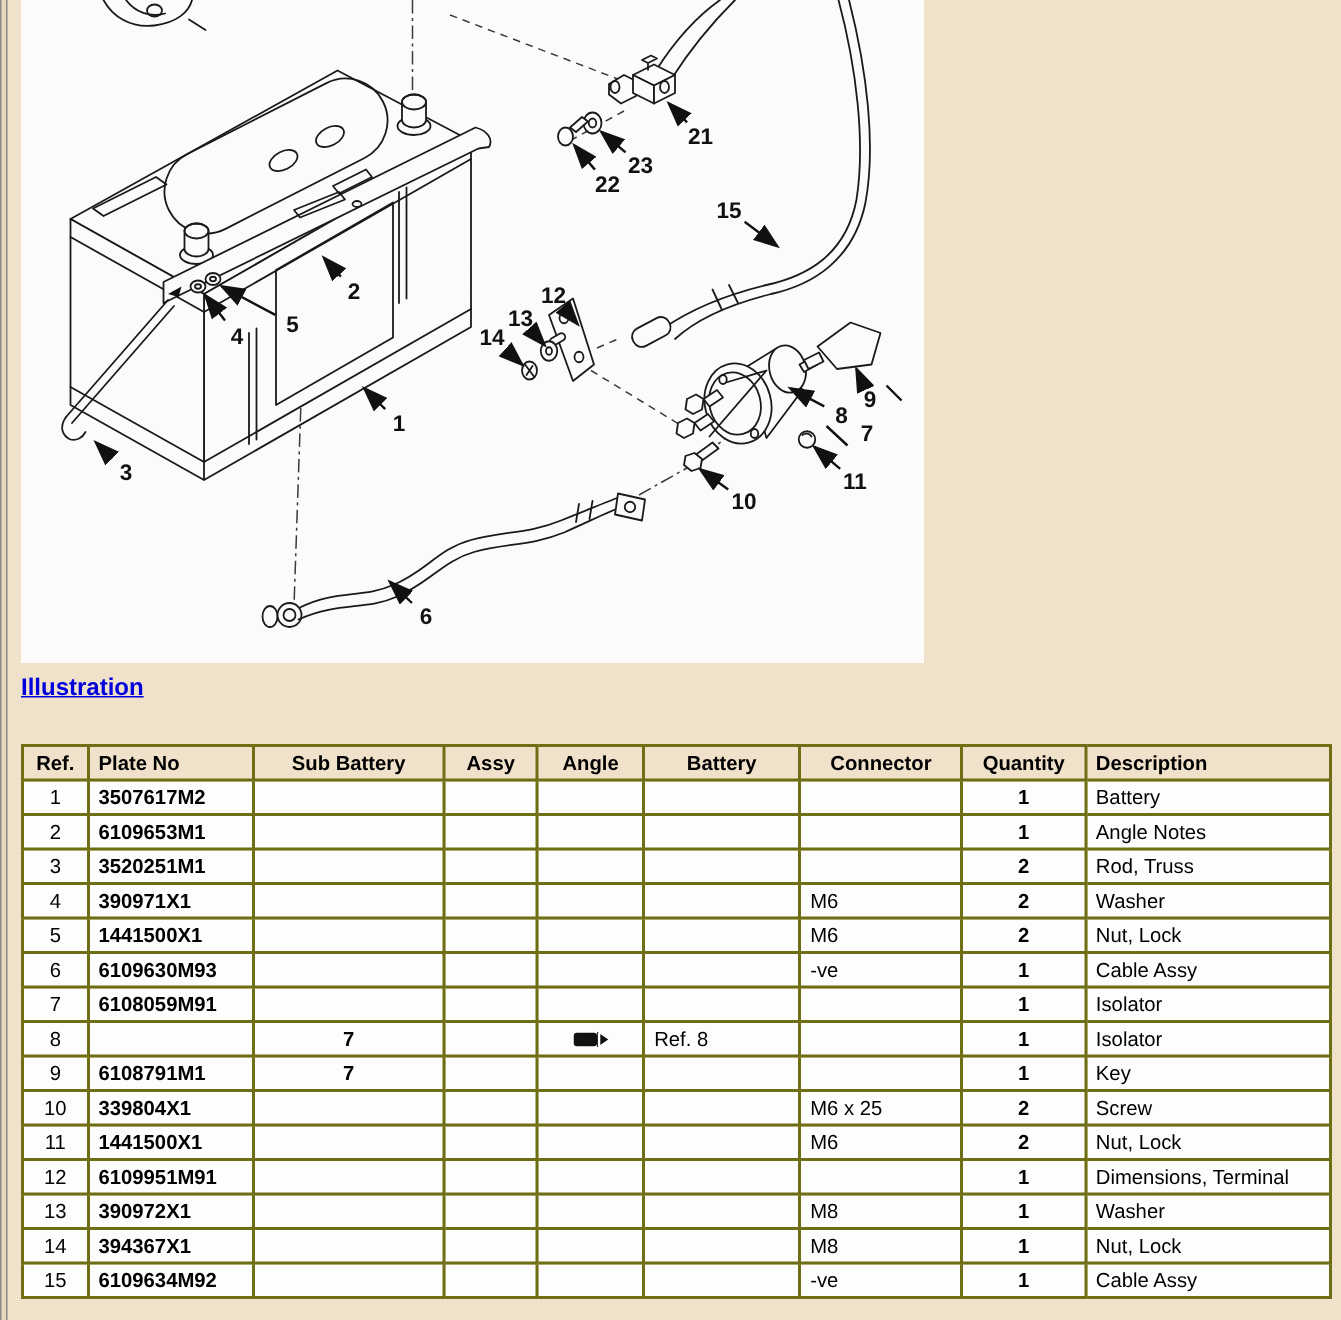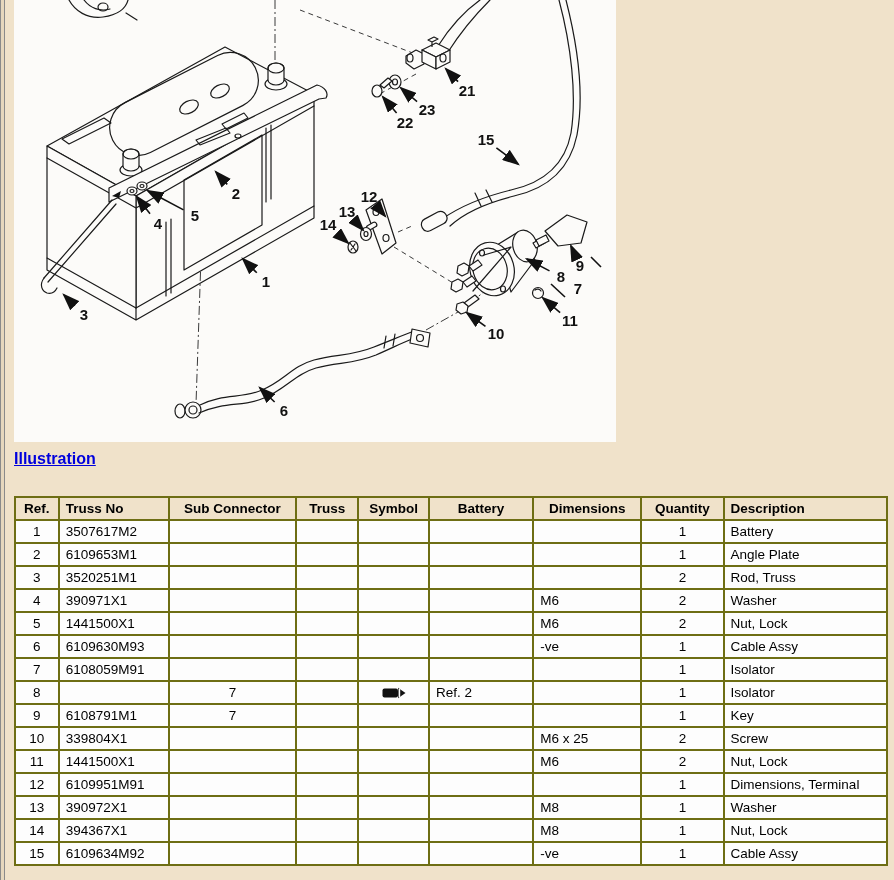--- a/index.html
+++ b/index.html
@@ -39,21 +39,21 @@
     margin-top:32px;
   }
   table.parts td,table.parts th{
     border:2px solid #6e6e14;height:21px;padding:0 2px;
     overflow:hidden;white-space:nowrap;box-sizing:content-box;
   }
   table.parts th{background:transparent;font-size:13.5px;font-weight:bold;}
   table.parts td{background:#fdfdfd;}
   .a-left{text-align:left;padding-left:6px !important;}
   .a-center{text-align:center;}
-  .bold{font-weight:normal;}
+  .bold{font-weight:bold;}
   .sym-wrap{display:inline-block;vertical-align:middle;line-height:0;}
 </style>
 </head>
 <body>
 
 <div class="frame-edge"></div>
 
 <div class="content">
 
   <div class="illustration-panel">
@@ -242,26 +242,26 @@
       <col style="width:60px">
         <col style="width:68px">
         <col style="width:100px">
       <col style="width:104px">
         <col style="width:79px">
         <col style="width:157px">
     </colgroup>
     <thead>
         <tr>
           <th class="a-center">Ref.</th>
-          <th class="a-left">Truss No</th>
-          <th class="a-center">Sub Connector</th>
-          <th class="a-center">Truss</th>
-          <th class="a-center">Symbol</th>
+          <th class="a-left">Plate No</th>
+          <th class="a-center">Sub Battery</th>
+          <th class="a-center">Assy</th>
+          <th class="a-center">Angle</th>
           <th class="a-center">Battery</th>
-          <th class="a-center">Dimensions</th>
+          <th class="a-center">Connector</th>
           <th class="a-center">Quantity</th>
           <th class="a-left">Description</th>
         </tr>
       </thead>
     <tbody>
         <tr>
           <td class="a-center">1</td>
           <td class="a-left bold">3507617M2</td>
           <td class="a-center bold"></td>
           <td class="a-center"></td>
@@ -273,21 +273,21 @@
         </tr>
         <tr>
           <td class="a-center">2</td>
           <td class="a-left bold">6109653M1</td>
           <td class="a-center bold"></td>
           <td class="a-center"></td>
           <td class="a-center"></td>
           <td class="a-left"></td>
           <td class="a-left"></td>
           <td class="a-center bold">1</td>
-          <td class="a-left">Angle Plate</td>
+          <td class="a-left">Angle Notes</td>
         </tr>
         <tr>
           <td class="a-center">3</td>
           <td class="a-left bold">3520251M1</td>
           <td class="a-center bold"></td>
           <td class="a-center"></td>
           <td class="a-center"></td>
           <td class="a-left"></td>
           <td class="a-left"></td>
           <td class="a-center bold">2</td>
@@ -340,21 +340,21 @@
         <tr>
           <td class="a-center">8</td>
           <td class="a-left bold"></td>
           <td class="a-center bold">7</td>
           <td class="a-center"></td>
           <td class="a-center"><span class="sym-wrap"><svg width="24" height="12" viewBox="0 0 24 12">
                 <rect x="0.5" y="1.5" width="15.5" height="9" rx="2" fill="#111"></rect>
                 <polygon points="16,0.8 23.5,6 16,11.2" fill="#111"></polygon>
                 <rect x="16.6" y="1.6" width="1.6" height="8.8" fill="#fdfdfd"></rect>
               </svg></span></td>
-          <td class="a-left">Ref. 2</td>
+          <td class="a-left">Ref. 8</td>
           <td class="a-left"></td>
           <td class="a-center bold">1</td>
           <td class="a-left">Isolator</td>
         </tr>
         <tr>
           <td class="a-center">9</td>
           <td class="a-left bold">6108791M1</td>
           <td class="a-center bold">7</td>
           <td class="a-center"></td>
           <td class="a-center"></td>

